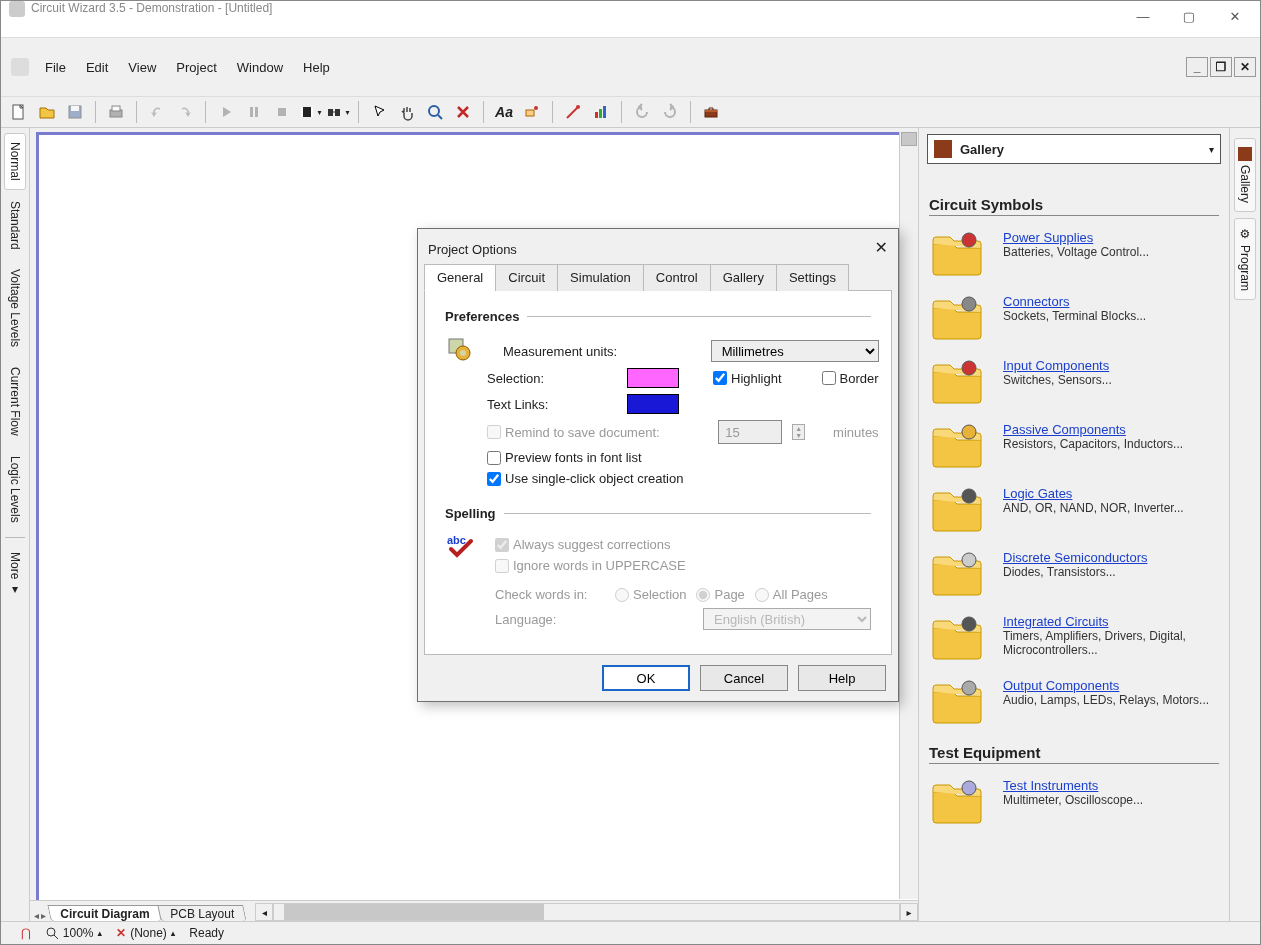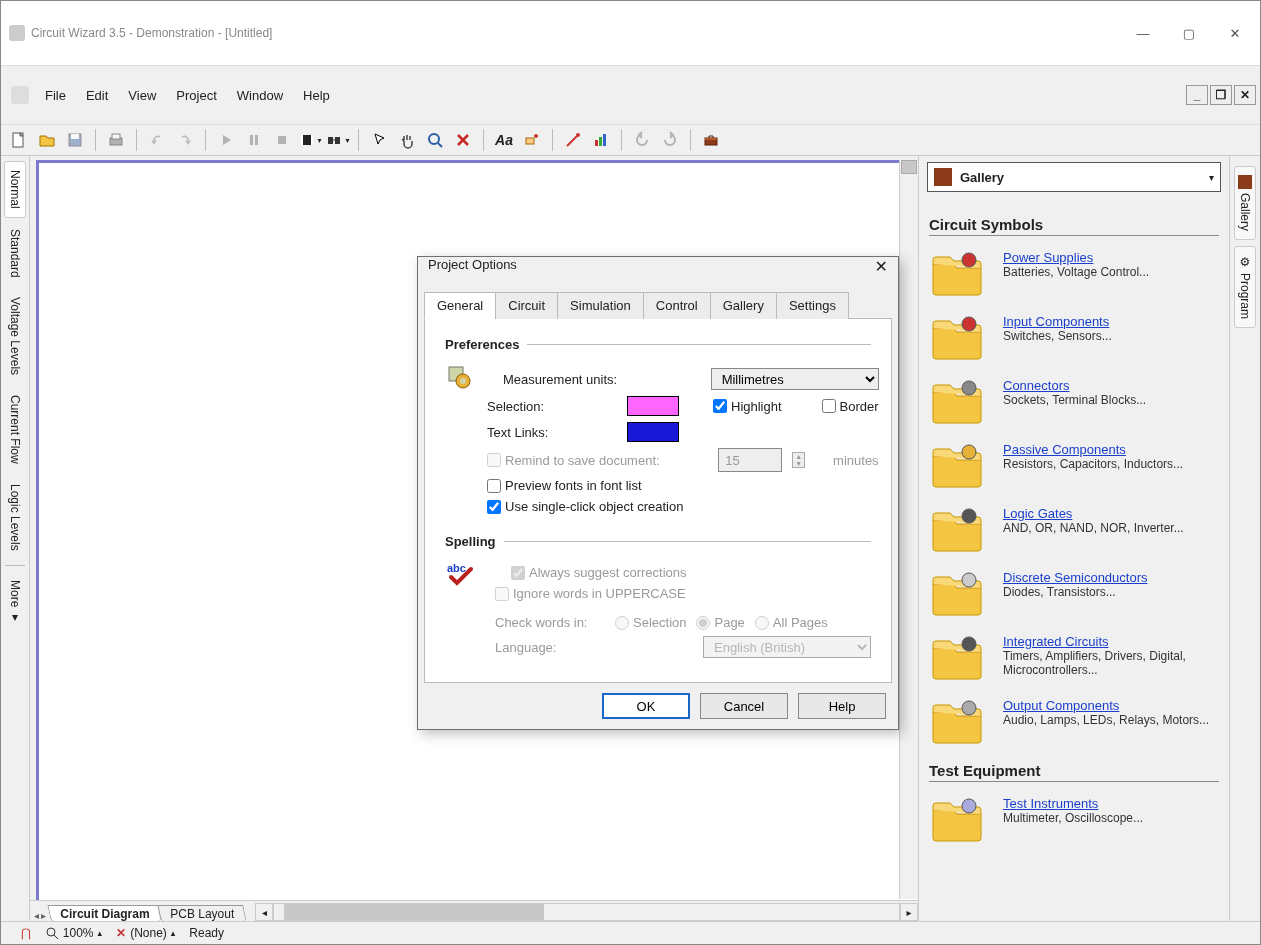--- a/index.html
+++ b/index.html
@@ -1,18 +1,18 @@
 <!DOCTYPE html>
 <html><head>
 <meta charset="utf-8">
 <style>
 html,body{margin:0;padding:0;font-family:"Segoe UI",Tahoma,sans-serif;font-size:13px;color:#222;background:#fff;user-select:none;overflow:hidden}
 .window{width:1261px;height:945px;border:1px solid #888;box-sizing:border-box;display:flex;flex-direction:column;background:#f0f0f0}
 
-.titlebar{height:36px;background:#fff;display:flex;align-items:center;padding:14px 2px;color:#888}
+.titlebar{height:36px;background:#fff;display:flex;align-items:flex-start;padding:0 2px;color:#888}
 .titlebar .app-ico{width:16px;height:16px;margin:0 6px;background:#ccc;border-radius:3px;display:inline-block}
 .titlebar .title{flex:1;font-size:12px}
 .titlebar .wbtn{width:46px;height:30px;display:flex;align-items:center;justify-content:center;color:#555;font-family:Arial}
 
 .menubar{height:28px;background:#f0f0f0;display:flex;align-items:center;padding:15px 4px;border-top:1px solid #ddd}
 .menubar .app-ico{width:18px;height:18px;margin:0 6px;background:#ddd;border-radius:3px;display:inline-block}
 .menubar .menu-item{padding:4px 10px;font-size:13px}
 .menubar .spacer{flex:1}
 .menubar .mdi-btn{width:20px;height:18px;display:flex;align-items:center;justify-content:center;font-family:Arial;font-size:12px;font-weight:bold;border:1px solid #999;margin-left:2px;background:#eee}
 
@@ -42,37 +42,37 @@
 .hscroll .track{flex:1;height:16px;background:#f0f0f0;border:1px solid #ccc;position:relative}
 .hscroll .thumb{position:absolute;left:10px;width:260px;top:0;bottom:0;background:#c8c8c8}
 .hscroll .arr{width:16px;height:16px;border:1px solid #ccc;background:#f0f0f0;display:flex;align-items:center;justify-content:center;font-size:10px}
 
 .gallery{width:310px;background:#f0f0f0;border-left:1px solid #ccc;display:flex;flex-direction:column;position:relative}
 .gal-header{margin:6px 8px 4px;height:28px;border:1px solid #555;background:#fff;display:flex;align-items:center;padding:0 6px;gap:8px}
 .gal-header .ic{width:18px;height:18px;background:#8b3a1a;display:inline-block}
 .gal-header .label{font-weight:bold;flex:1}
 .gal-header .drop{font-size:10px}
 .gal-body{flex:1;overflow:auto;padding:8px 10px 8px 10px}
-.gal-section{font-weight:bold;font-size:15px;border-bottom:1px solid #888;margin:12px 0 14px;padding-bottom:2px}
+.gal-section{font-weight:bold;font-size:15px;border-bottom:1px solid #888;margin:20px 0 14px;padding-bottom:2px}
 .gal-item{display:flex;gap:18px;margin-bottom:18px}
 .gal-item .folder{width:56px;height:46px;position:relative;flex-shrink:0}
 .gal-item .folder svg{width:56px;height:46px}
 .gal-item .txt .link{color:#1a3fcc;text-decoration:underline;font-size:13px}
 .gal-item .txt .desc{font-size:12px;color:#333}
 
 .right-tabs{width:30px;background:#f0f0f0;border-left:1px solid #ccc;display:flex;flex-direction:column;align-items:center;padding-top:10px;gap:6px}
 .right-tabs .rtab{writing-mode:vertical-rl;padding:8px 3px;border:1px solid #ccc;background:#f8f8f8;border-radius:3px;font-size:12px;display:flex;align-items:center;gap:4px}
 .right-tabs .rtab .ic{width:14px;height:14px;display:inline-block}
 
 .statusbar{height:22px;border-top:1px solid #ccc;background:#f0f0f0;display:flex;align-items:center;padding:0 6px;font-size:12px}
 .statusbar .left{flex:1}
 .statusbar .seg{display:flex;align-items:center;gap:4px;margin-left:14px}
 
 .dialog{position:absolute;left:387px;top:100px;width:480px;background:#f0f0f0;border:1px solid #707070;box-shadow:4px 4px 12px rgba(0,0,0,.25);display:flex;flex-direction:column}
-.dialog .dtitle{height:28px;display:flex;align-items:flex-start;padding:0 10px;font-size:13px}
+.dialog .dtitle{height:28px;display:flex;align-items:flex-end;padding:0 10px;font-size:13px}
 .dialog .dtitle .x{margin-left:auto;font-family:Arial;font-size:16px}
 .dialog .dtabs{display:flex;padding:6px 6px 0;background:#f0f0f0}
 .dtab{padding:5px 12px;border:1px solid #bbb;border-bottom:none;background:#ececec;font-size:13px;margin-right:-1px;position:relative;top:1px}
 .dtab.active{background:#fff;border-bottom:1px solid #fff}
 .dialog .dbody{background:#fff;border:1px solid #bbb;margin:0 6px;padding:14px 20px 18px;font-size:13px}
 .fsection{font-weight:bold;margin:4px 0 10px;display:flex;align-items:center;gap:8px}
 .fsection .line{flex:1;height:1px;background:#bbb}
 .frow{display:flex;align-items:center;margin:6px 0 6px 54px;gap:10px}
 .frow .label{width:130px}
 .frow .swatch{width:50px;height:18px;border:1px solid #000}
@@ -370,21 +370,21 @@
               <div class="line"></div>
             </div>
           <div style="display:flex;gap:20px">
             <div class="icon-box">
                 <svg width="30" height="30" viewBox="0 0 30 30">
                   <text x="2" y="13" font-size="11" fill="#1a3fcc" font-weight="bold">abc</text>
                   <path d="M6 18l6 6L26 10" fill="none" stroke="#b81f1f" stroke-width="4" stroke-linecap="round"></path>
                 </svg>
               </div>
             <div style="flex:1">
-              <div class="frow disabled" style="margin-left:16px">
+              <div class="frow disabled" style="margin-left:0">
                 <label class="chk">
                     <input type="checkbox" checked="" disabled="" style="">
                     <span>Always suggest corrections</span>
                   </label>
               </div>
               <div class="frow disabled" style="margin-left:0">
                 <label class="chk">
                     <input type="checkbox" disabled="" style="">
                     <span>Ignore words in UPPERCASE</span>
                   </label>
@@ -436,36 +436,36 @@
               </svg></div>
             <div class="txt">
               <div class="link">Power Supplies</div>
               <div class="desc">Batteries, Voltage Control...</div>
             </div>
           </div>
           <div class="gal-item">
             <div class="folder"><svg viewBox="0 0 56 46">
                 <path d="M4 14h20l4 4h24v24a3 3 0 01-3 3H7a3 3 0 01-3-3z" fill="#f4c542" stroke="#c89600"></path>
                 <path d="M4 14V10a3 3 0 013-3h14l4 4h24a3 3 0 013 3v4" fill="#f8d878" stroke="#c89600"></path>
+                <circle cx="40" cy="10" r="7" fill="#888" stroke="#555"></circle>
+              </svg></div>
+            <div class="txt">
+              <div class="link">Connectors</div>
+              <div class="desc">Sockets, Terminal Blocks...</div>
+            </div>
+          </div>
+          <div class="gal-item">
+            <div class="folder"><svg viewBox="0 0 56 46">
+                <path d="M4 14h20l4 4h24v24a3 3 0 01-3 3H7a3 3 0 01-3-3z" fill="#f4c542" stroke="#c89600"></path>
+                <path d="M4 14V10a3 3 0 013-3h14l4 4h24a3 3 0 013 3v4" fill="#f8d878" stroke="#c89600"></path>
                 <circle cx="40" cy="10" r="7" fill="#c33" stroke="#555"></circle>
               </svg></div>
             <div class="txt">
               <div class="link">Input Components</div>
               <div class="desc">Switches, Sensors...</div>
-            </div>
-          </div>
-          <div class="gal-item">
-            <div class="folder"><svg viewBox="0 0 56 46">
-                <path d="M4 14h20l4 4h24v24a3 3 0 01-3 3H7a3 3 0 01-3-3z" fill="#f4c542" stroke="#c89600"></path>
-                <path d="M4 14V10a3 3 0 013-3h14l4 4h24a3 3 0 013 3v4" fill="#f8d878" stroke="#c89600"></path>
-                <circle cx="40" cy="10" r="7" fill="#888" stroke="#555"></circle>
-              </svg></div>
-            <div class="txt">
-              <div class="link">Connectors</div>
-              <div class="desc">Sockets, Terminal Blocks...</div>
             </div>
           </div>
           <div class="gal-item">
             <div class="folder"><svg viewBox="0 0 56 46">
                 <path d="M4 14h20l4 4h24v24a3 3 0 01-3 3H7a3 3 0 01-3-3z" fill="#f4c542" stroke="#c89600"></path>
                 <path d="M4 14V10a3 3 0 013-3h14l4 4h24a3 3 0 013 3v4" fill="#f8d878" stroke="#c89600"></path>
                 <circle cx="40" cy="10" r="7" fill="#e8b23a" stroke="#555"></circle>
               </svg></div>
             <div class="txt">
               <div class="link">Passive Components</div>

